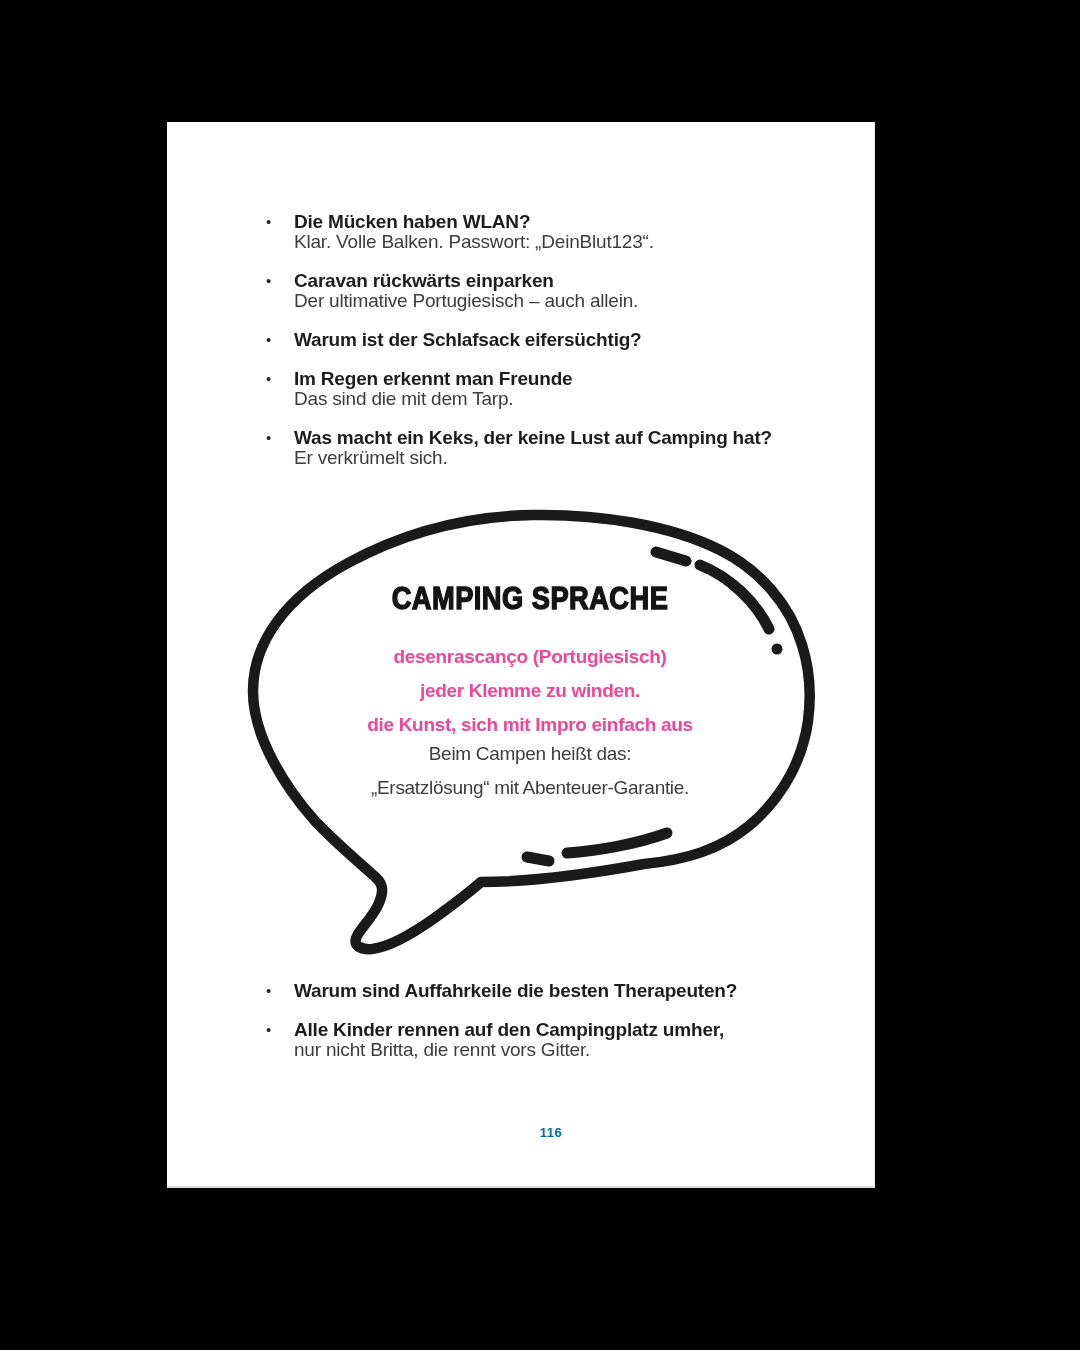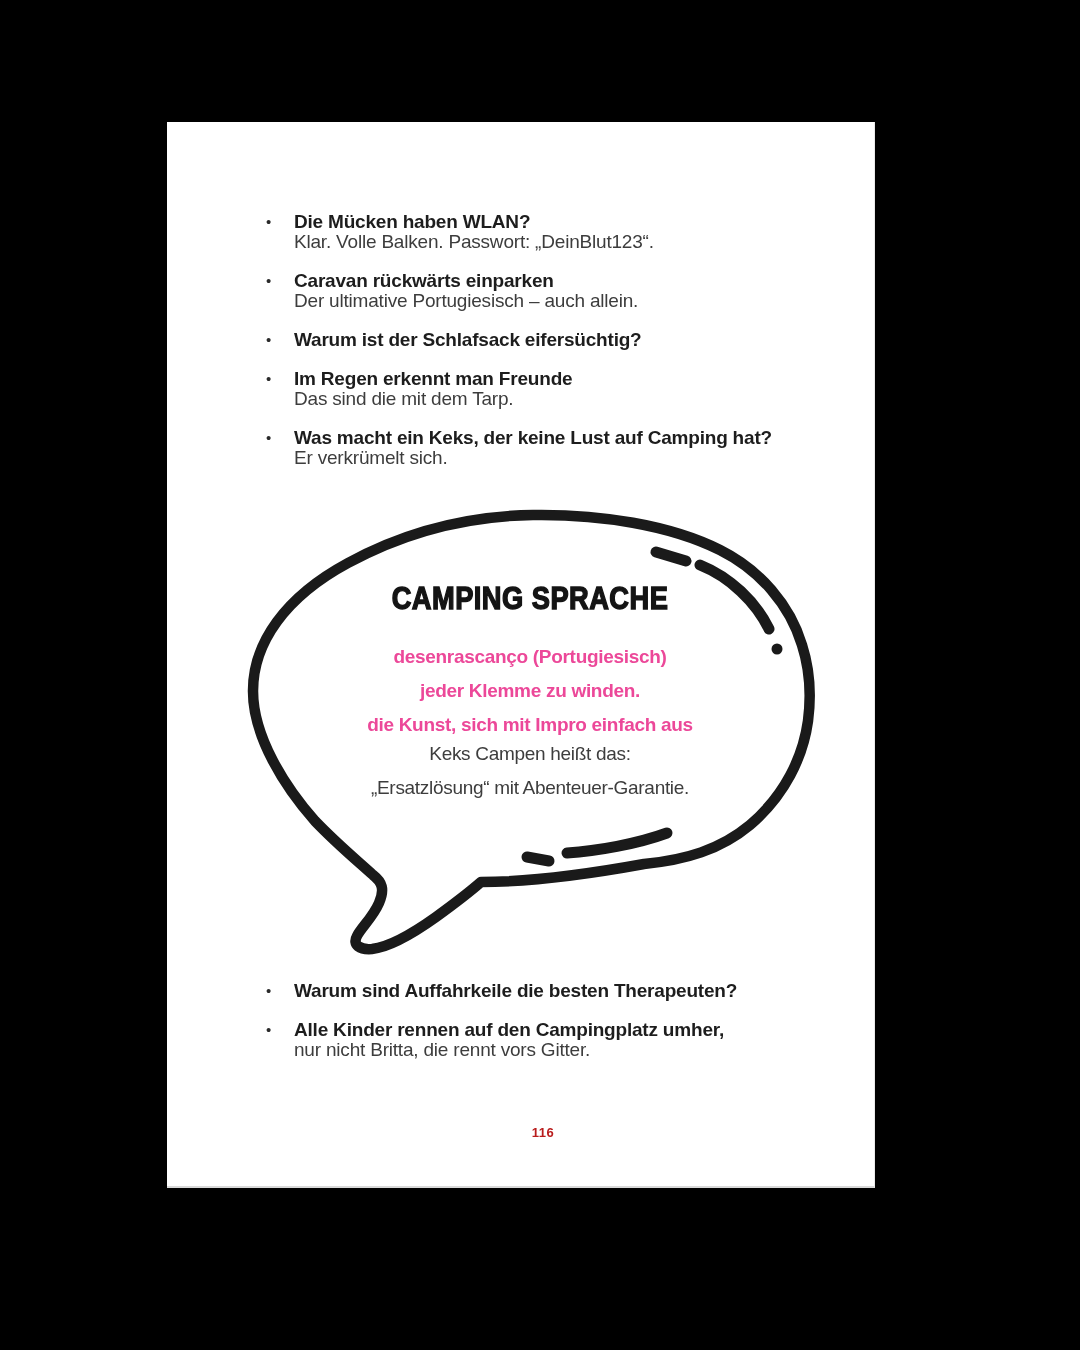--- a/index.html
+++ b/index.html
@@ -112,28 +112,28 @@
   .bubble-expl p {
     margin: 0;
     font-size: 19px;
     line-height: 34px;
     font-weight: 400;
     letter-spacing: -0.3px;
     color: #3d3d3d;
   }
   .page-number {
     position: absolute;
-    left: 0;
+    left: 8px;
     top: 1003px;
     width: 752px;
     text-align: center;
     font-size: 13px;
     font-weight: 700;
     letter-spacing: 0.5px;
-    color: #b91c1c;
+    color: #0369a1;
   }
 </style>
 </head>
 <body>
 
 <div class="stage">
   <main class="book-page">
 
     <section class="joke-list list-top">
       <div class="joke">
@@ -196,21 +196,21 @@
         <path d="M 287 352 L 309 356" fill="none" stroke="#1a1a1a" stroke-width="11" stroke-linecap="round"></path>
         <path d="M 327 348 C 357 346 397 339 427 328" fill="none" stroke="#1a1a1a" stroke-width="11" stroke-linecap="round"></path>
       </svg>
       <div class="bubble-title">CAMPING SPRACHE</div>
       <div class="bubble-def">
         <p>desenrascanço (Portugiesisch)</p>
         <p>jeder Klemme zu winden.</p>
         <p>die Kunst, sich mit Impro einfach aus</p>
       </div>
       <div class="bubble-expl">
-        <p>Keks Campen heißt das:</p>
+        <p>Beim Campen heißt das:</p>
         <p>„Ersatzlösung“ mit Abenteuer-Garantie.</p>
       </div>
     </figure>
 
     <section class="joke-list list-bottom">
       <div class="joke">
         <span class="marker">•</span>
         <div class="joke-text">
           <p class="q">Warum sind Auffahrkeile die besten Therapeuten?</p>
         </div>

